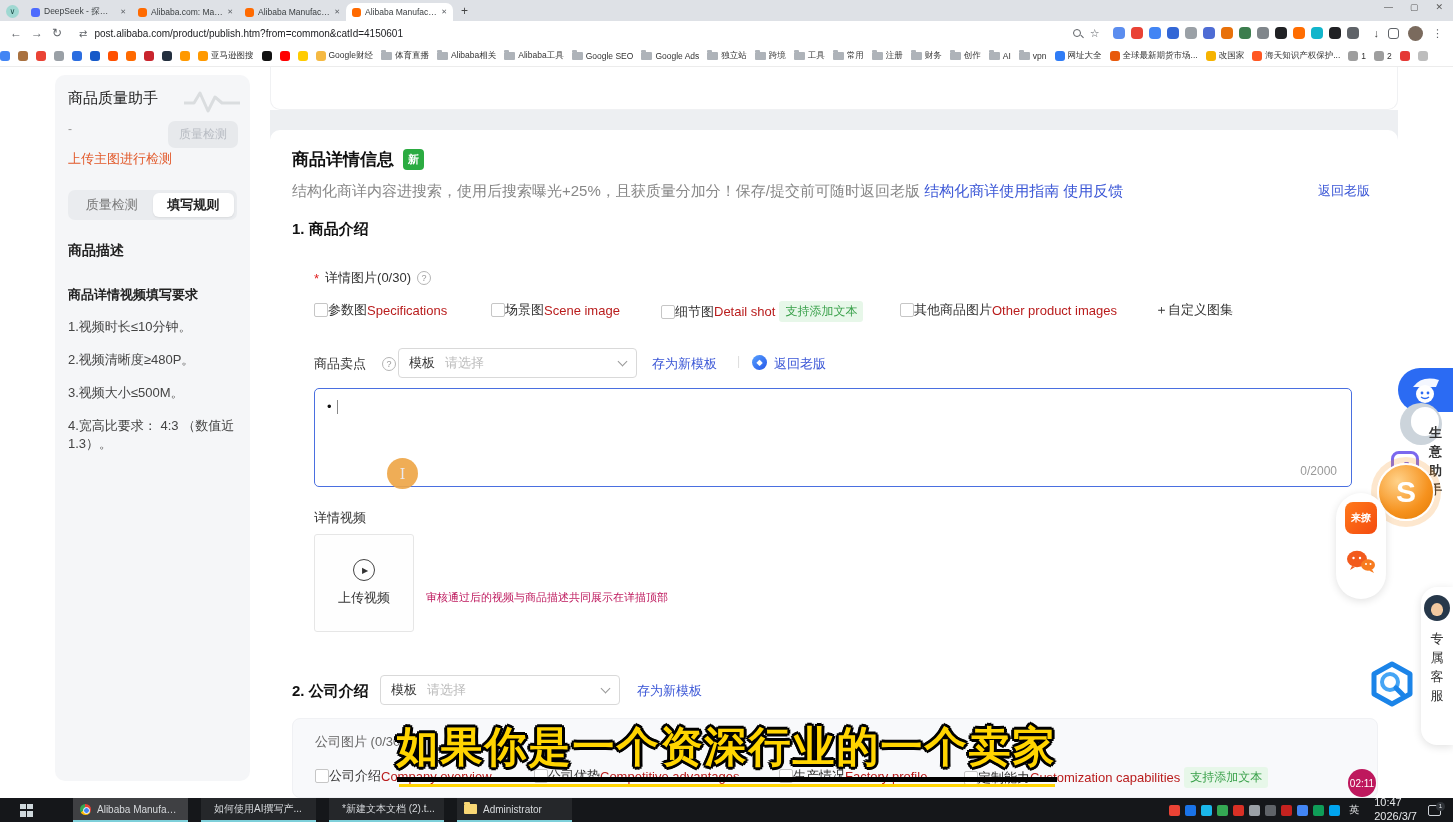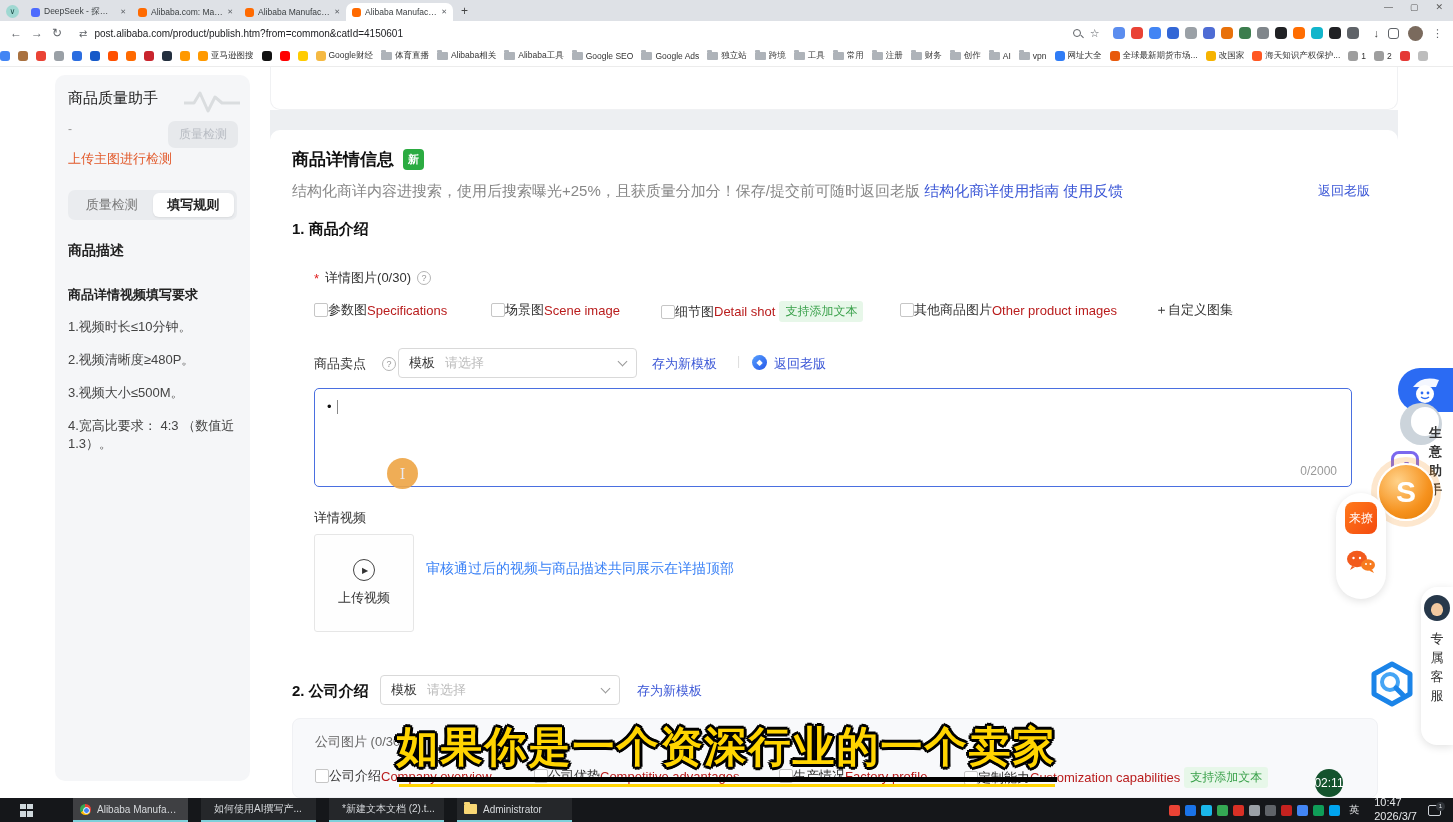--- a/index.html
+++ b/index.html
@@ -75,46 +75,46 @@
   .caret-dn{width:7px;height:7px;border-right:1.5px solid #999;border-bottom:1.5px solid #999;transform:rotate(45deg);margin-top:-4px}
   .genic{width:15px;height:15px;border-radius:50%;background:linear-gradient(135deg,#57a1ff,#2656e8);color:#fff;font-size:8px;display:inline-flex;align-items:center;justify-content:center}
   .divbar{color:#ddd;font-size:12px}
   .editor{position:absolute;left:44px;top:258px;width:1038px;height:99px;border:1.5px solid #4a6fe0;border-radius:5px;background:#fff}
   .editor .bullet{position:absolute;left:12px;top:10px;font-size:13px;color:#111;display:flex;align-items:center;gap:5px}
   .caretbar{display:inline-block;width:1px;height:14px;background:#888}
   .counter{position:absolute;right:14px;bottom:8px;font-size:12px;color:#999}
   .vidbox{position:absolute;left:44px;top:404px;width:100px;height:98px;border:1px solid #e6e6e6;border-radius:3px;background:#fefefe;display:flex;flex-direction:column;align-items:center;justify-content:center;gap:8px}
   .playc{width:22px;height:22px;border:1.6px solid #444;border-radius:50%;display:flex;align-items:center;justify-content:center;font-size:8px;color:#333;padding-left:2px}
   .vidbox .vt{font-size:13px;color:#333}
-  .hint{position:absolute;left:156px;top:430px;font-size:14px;color:#3b82f6}
+  .hint{position:absolute;left:156px;top:460px;font-size:11px;color:#be185d}
   .panel2{position:absolute;left:22px;top:588px;width:1086px;height:80px;background:#f8f9fb;border:1px solid #f0f1f4;border-radius:8px}
   .panel2 .plabel{position:absolute;left:22px;top:14px;font-size:13px;color:#666}
   
   .cursorc{position:absolute;left:387px;top:391px;width:31px;height:31px;border-radius:50%;background:rgba(238,166,72,.92);display:flex;align-items:center;justify-content:center;color:#e9e9ef;font-family:"DejaVu Serif",serif;font-size:14px}
   .subtitle{position:absolute;left:50%;transform:translateX(-50%);top:652px;white-space:nowrap}
   .subtitle .txt{display:inline-block;font-size:42px;font-weight:bold;color:#ffd400;letter-spacing:2px;
     text-shadow:-3px 0 #000,3px 0 #000,0 -3px #000,0 3px #000,-2px -2px #000,2px -2px #000,-2px 2px #000,2px 2px #000;
     border-bottom:5px solid #000;padding-bottom:2px;position:relative}
   .subtitle .txt::after{content:"";position:absolute;left:2px;right:2px;bottom:-10px;height:3px;background:#ffd400}
   
   .bluepill{position:absolute;left:1398px;top:301px;width:55px;height:44px;background:#2b6bf3;border-radius:22px 0 0 22px;display:flex;align-items:center;justify-content:center}
   .moon{position:absolute;left:1400px;top:336px;width:42px;height:42px;border-radius:50%;background:#ccd4db;overflow:hidden}
   .moon::after{content:"";position:absolute;left:26%;top:10%;width:68%;height:68%;border-radius:50%;background:#fff}
   .vtext{position:absolute;font-size:13px;color:#333;text-align:center;font-weight:bold}
   .vtext div{line-height:19px}
   .purpic{position:absolute;left:1391px;top:384px;width:28px;height:28px;border:3px solid #7b68ee;border-radius:8px;background:#fff;display:flex;align-items:center;justify-content:center;color:#7b68ee;font-weight:bold;font-size:13px}
   .scirc{position:absolute;left:1377px;top:396px;width:58px;height:58px;border-radius:50%;background:radial-gradient(circle at 35% 30%,#ffd28a,#f6921e 60%,#e07800);border:2px solid #fff;box-shadow:0 0 0 6px rgba(246,146,30,.22);display:flex;align-items:center;justify-content:center;color:#fff;font-size:30px;font-weight:bold}
   .whitepill{position:absolute;left:1336px;top:426px;width:50px;height:106px;background:#fff;border-radius:25px;box-shadow:0 2px 8px rgba(0,0,0,.12)}
-  .lailiao{position:absolute;left:9px;top:9px;width:32px;height:32px;background:linear-gradient(135deg,#ff7a1c,#f44a0e);border-radius:8px;color:#fff;font-size:12px;font-weight:normal;display:flex;align-items:center;justify-content:center}
+  .lailiao{position:absolute;left:9px;top:9px;width:32px;height:32px;background:linear-gradient(135deg,#ff7a1c,#f44a0e);border-radius:8px;color:#fff;font-size:10px;font-weight:bold;display:flex;align-items:center;justify-content:center}
   .wechat{position:absolute;left:10px;top:56px}
   .svcpill{position:absolute;left:1421px;top:520px;width:32px;height:158px;background:#fff;border-radius:16px 0 0 16px;box-shadow:0 2px 8px rgba(0,0,0,.12)}
   .svcava{position:absolute;left:3px;top:8px;width:26px;height:26px;border-radius:50%;background:#27384a;overflow:hidden}
   .svcava::after{content:"";position:absolute;left:7px;top:8px;width:12px;height:13px;border-radius:50% 50% 45% 45%;background:#f2c9a0}
   .hexwrap{position:absolute;left:1369px;top:594px}
-  .timer{position:absolute;left:1315px;top:702px;width:28px;height:28px;border-radius:50%;background:#14532d;color:#fff;font-size:12px;display:flex;align-items:center;justify-content:center}
+  .timer{position:absolute;left:1348px;top:702px;width:28px;height:28px;border-radius:50%;background:#be185d;color:#fff;font-size:10px;display:flex;align-items:center;justify-content:center}
   
   .taskbar{height:24px;background:#15171a;display:flex;align-items:center;padding:0 8px;gap:0}
   .win{width:13px;height:13px;display:grid;grid-template-columns:1fr 1fr;grid-template-rows:1fr 1fr;gap:1.5px;margin:0 14px 0 12px}
   .win span{background:#cfd8dc}
   #tasks{display:flex;gap:13px;margin-left:26px}
   .task{width:115px;height:24px;display:flex;align-items:center;gap:6px;padding:0 7px;font-size:10px;color:#d6d9dc;background:rgba(255,255,255,.07);border-bottom:2px solid #7ed0da}
   .task.active{background:rgba(255,255,255,.18)}
   .task .tl{white-space:nowrap;overflow:hidden;text-overflow:ellipsis}
   .ic-chrome{width:11px;height:11px;border-radius:50%;background:conic-gradient(#ea4335 0 33%,#fbbc04 0 66%,#34a853 0 100%);position:relative;flex:none}
   .ic-chrome::after{content:"";position:absolute;left:3px;top:3px;width:5px;height:5px;border-radius:50%;background:#4285f4;border:1px solid #fff}

